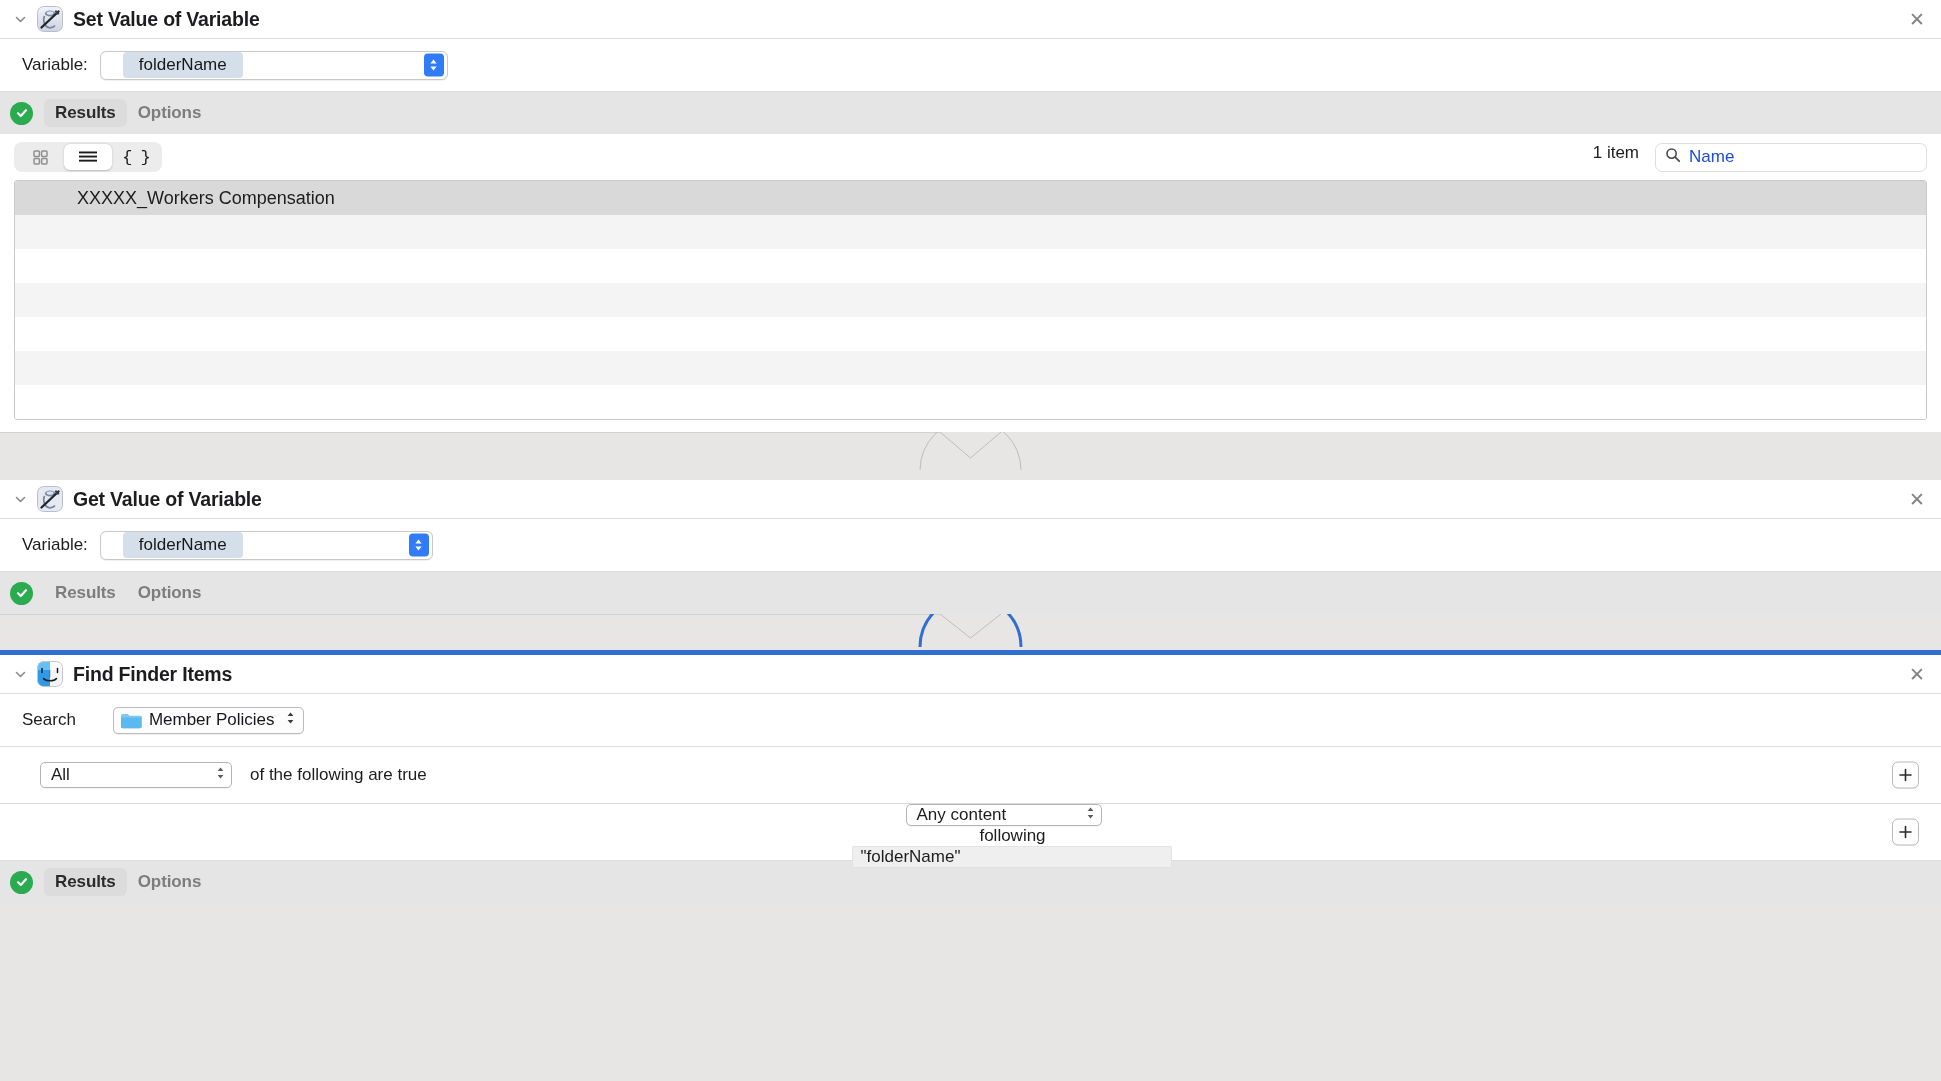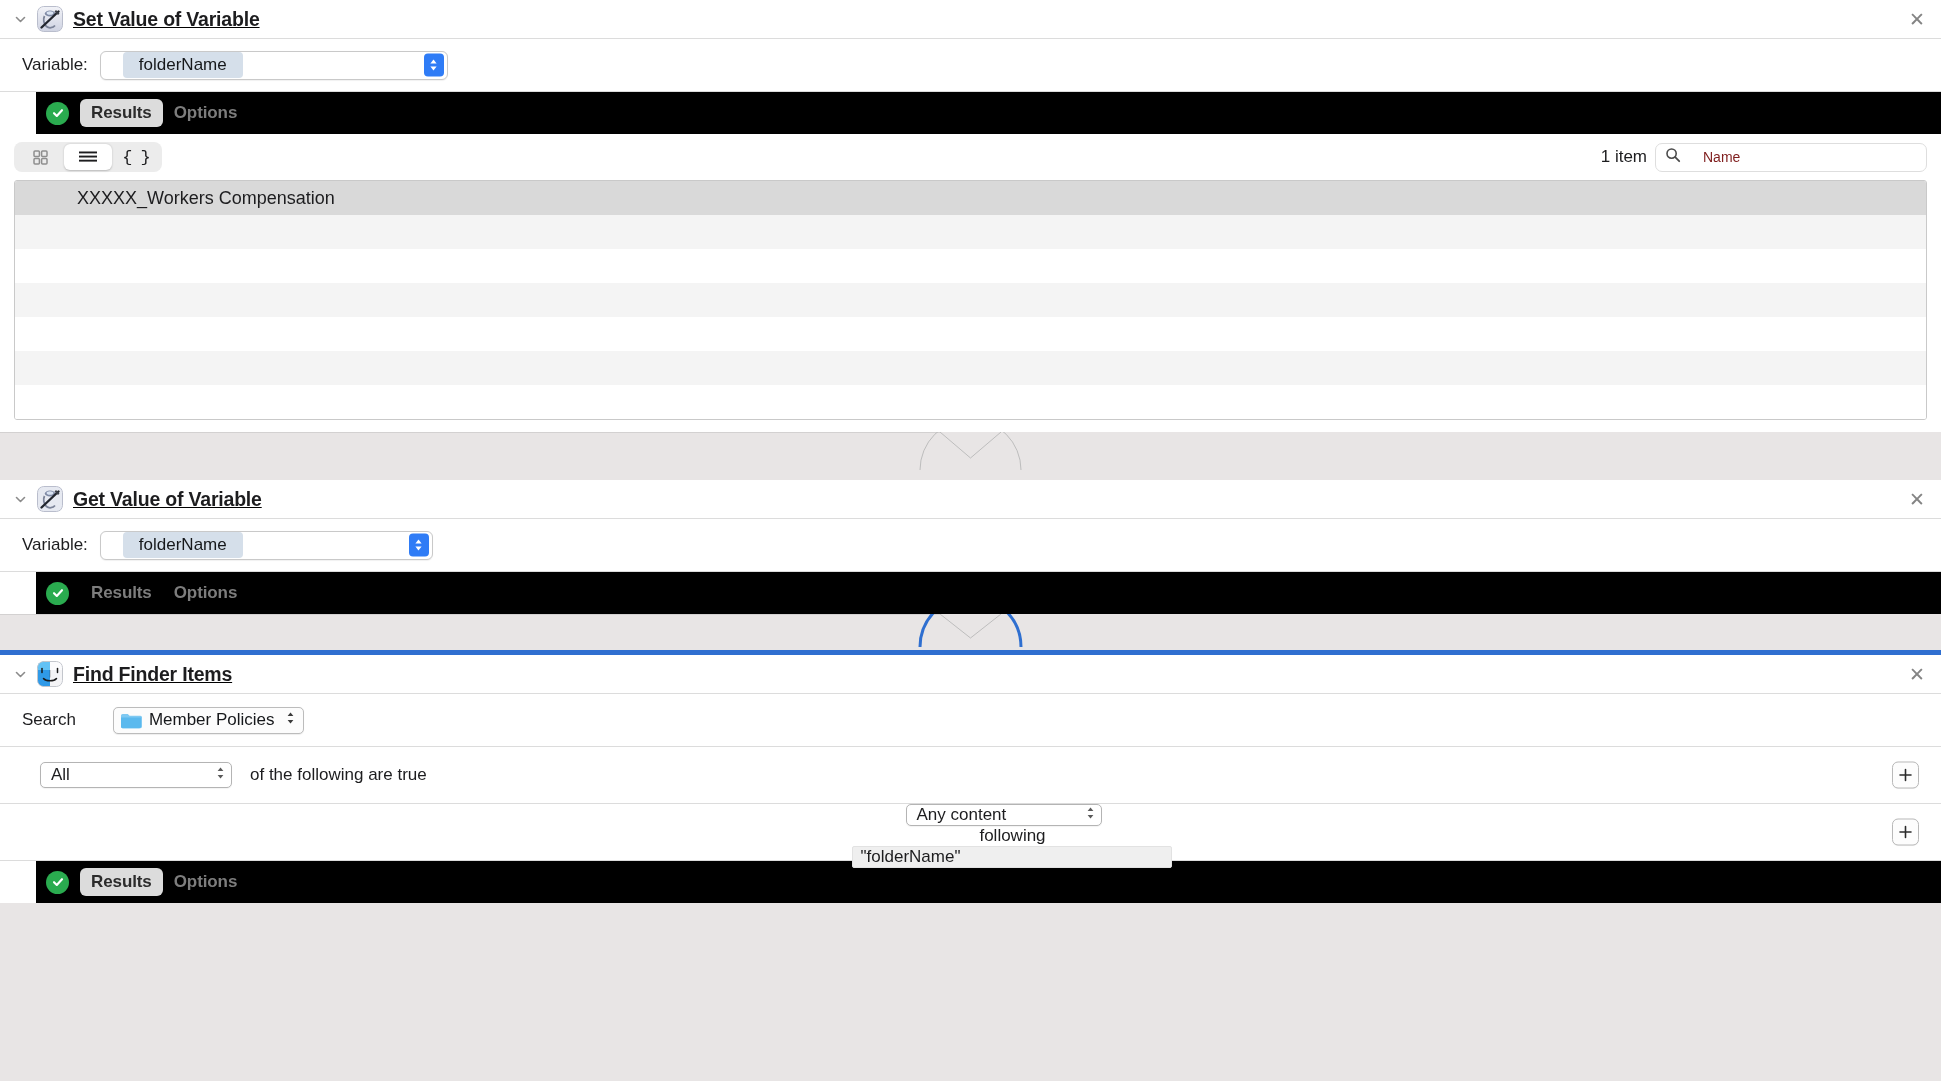--- a/index.html
+++ b/index.html
@@ -9,21 +9,21 @@
     font-family: "Liberation Sans", sans-serif;
     -webkit-font-smoothing: antialiased;
     overflow: hidden;
   }
   .workflow { position: relative; width: 1941px; height: 1081px; background: #e8e5e5; }
 
   
   .action { background: #ffffff; position: relative; }
   .action-header {
     height: 38px; display: flex; align-items: center;
-    padding: 0 0 0 10px; background: #ffffff; position: relative; text-decoration: underline;
+    padding: 0 0 0 10px; background: #ffffff; position: relative;
   }
   .disclosure {
     width: 20px; height: 20px; display: flex; align-items: center; justify-content: center;
     color: #8b8b8b; flex: 0 0 auto; cursor: default;
   }
   .disclosure svg { display: block; }
   .action-icon {
     width: 26px; height: 26px; margin-left: 7px; margin-right: 10px;
     flex: 0 0 auto; border-radius: 6px; position: relative; overflow: hidden;
   }
@@ -53,21 +53,21 @@
   }
   .stepper {
     position: absolute; right: 3px; top: 50%; transform: translateY(-50%);
     width: 20px; height: 23px; border-radius: 4px; background: #2f7cf6;
     display: flex; flex-direction: column; align-items: center; justify-content: center;
     color: #fff; gap: 2px;
   }
   .stepper svg { display: block; }
 
   
-  .tabbar { height: 42px; display: flex; align-items: center; padding-left: 10px; background: #000000; margin-left: 36px; }
+  .tabbar { height: 42px; display: flex; align-items: center; padding-left: 10px; background: #e5e5e5; }
   .check {
     width: 23px; height: 23px; border-radius: 50%; background: #2aab4f;
     display: flex; align-items: center; justify-content: center; flex: 0 0 auto;
     margin-right: 11px;
   }
   .check svg { display: block; }
   .tab {
     font-size: 17px; font-weight: bold; color: #7d7d7d; padding: 4px 11px;
     border-radius: 6px; letter-spacing: -0.1px;
   }
@@ -79,27 +79,27 @@
   .segmented {
     display: flex; background: #ececec; border-radius: 8px; padding: 2px; height: 30px;
     align-items: center;
   }
   .seg {
     width: 48px; height: 26px; border-radius: 6px; display: flex;
     align-items: center; justify-content: center; color: #1d1d1f;
   }
   .seg.sel { background: #ffffff; box-shadow: 0 0.5px 2px rgba(0,0,0,0.22); }
   .seg.brace { font-size: 17px; font-family: "Liberation Mono", monospace; letter-spacing: -1px; }
-  .toolbar-right { display: flex; align-items: center; gap: 8px; }
+  .toolbar-right { display: flex; align-items: flex-start; gap: 16px; }
   .item-count { font-size: 17px; color: #1d1d1f; }
   .searchfield {
     width: 272px; height: 29px; border: 1px solid #dedede; border-radius: 7px;
     background: #fff; display: flex; align-items: center; padding: 0 9px; gap: 8px;
   }
-  .search-ph { font-size: 14px; color: #7f1d1d; margin-left: 14px; }
+  .search-ph { font-size: 17px; color: #1d4ed8; }
   .list {
     border: 1px solid #c9c9c9; border-radius: 3px; overflow: hidden; background: #fff;
   }
   .list-row { height: 34px; display: flex; align-items: center; padding-left: 62px; font-size: 18px; color: #1d1d1f; }
   .list-row.selected { background: #d9d9d9; }
   .list-row.odd { background: #f4f4f4; }
   .list-row.even { background: #ffffff; }
 
   
   .connector { height: 48px; background: #e8e5e5; position: relative; }

